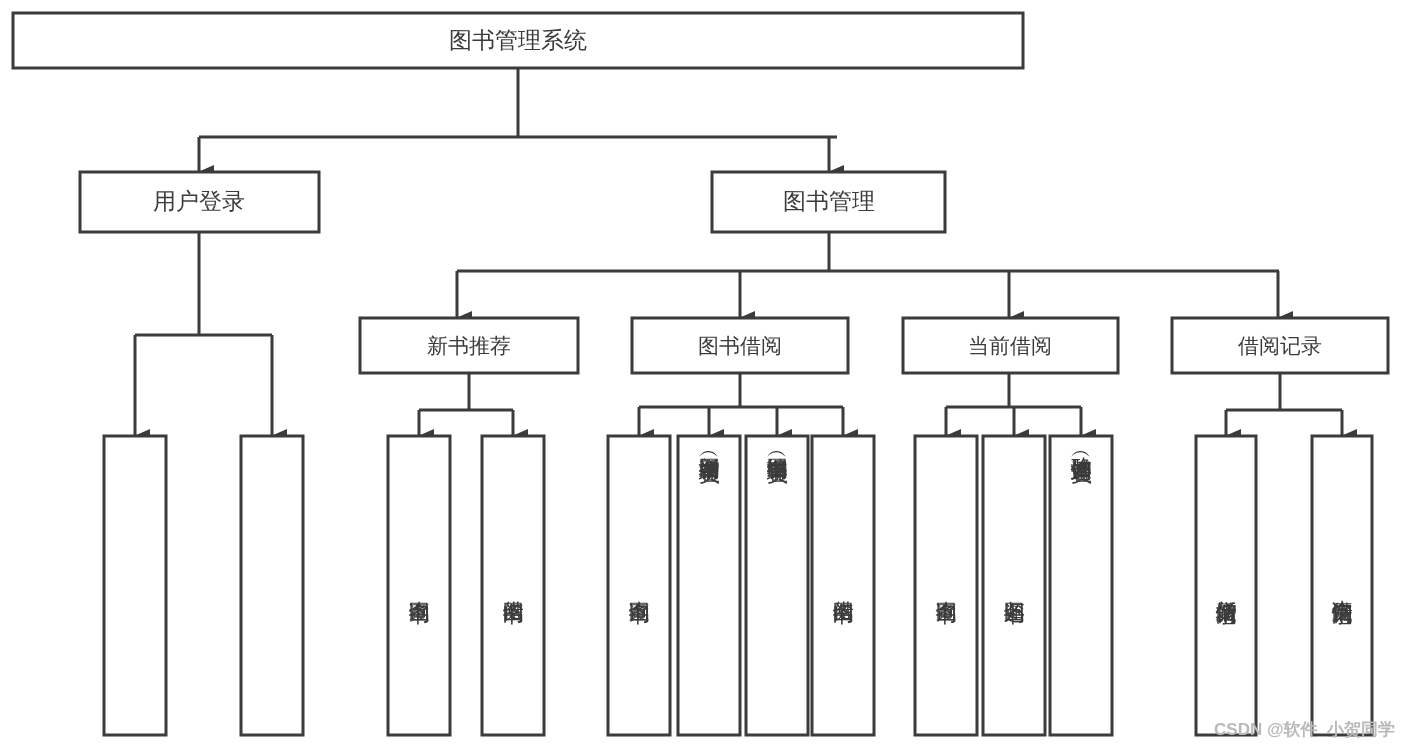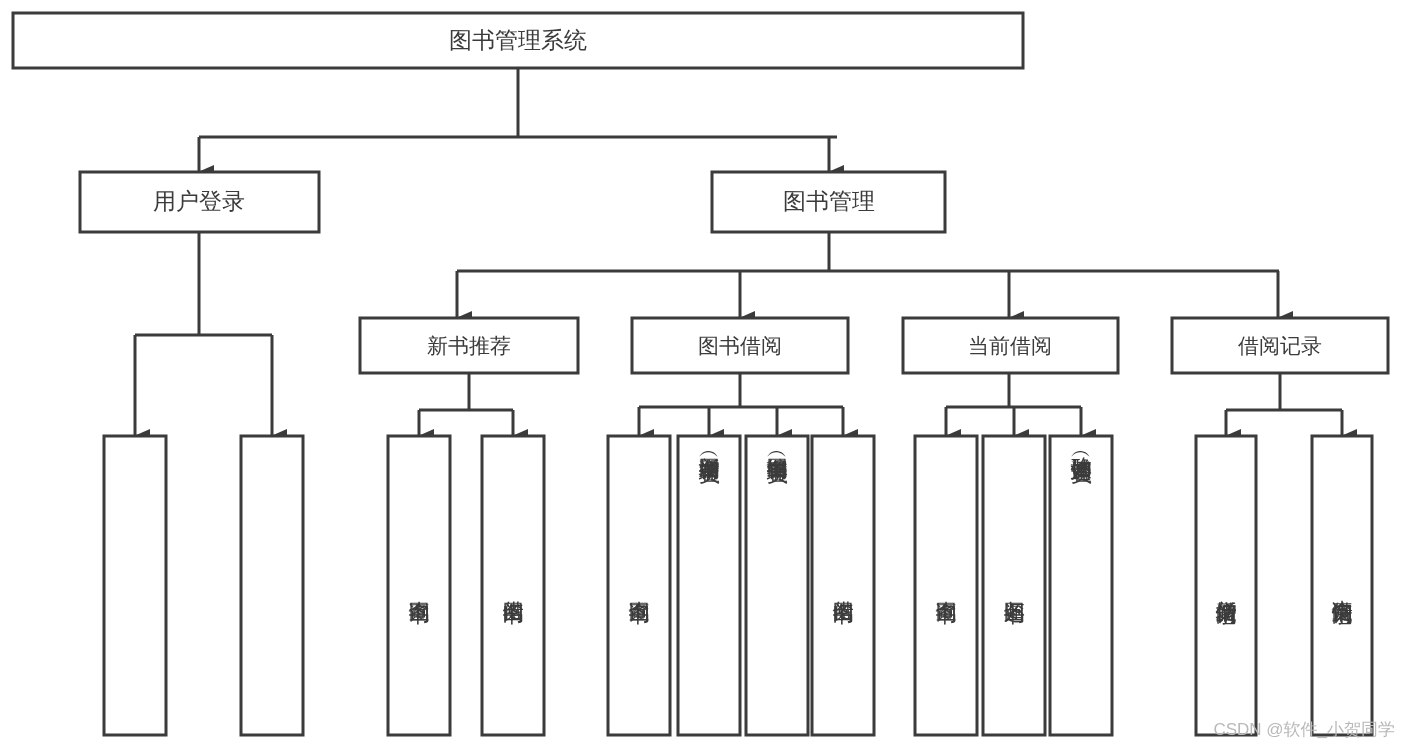--- a/index.html
+++ b/index.html
@@ -36,20 +36,21 @@
     pointer-events:none;
   }
   .watermark{
     position:absolute;
     right:10px;
     bottom:6px;
     color:#b9b9b9;
     font-size:17px;
     font-family:"Liberation Sans","DejaVu Sans",sans-serif;
     white-space:nowrap;
+    font-weight:bold;
   }
 </style>
 </head>
 <body>
 
 <div id="diagram-root">
 
   <svg id="tree" viewBox="0 0 1405 747">
     <defs>
       <marker id="arrowDown" markerWidth="14" markerHeight="16" refX="7" refY="15" orient="auto" markerUnits="userSpaceOnUse">

